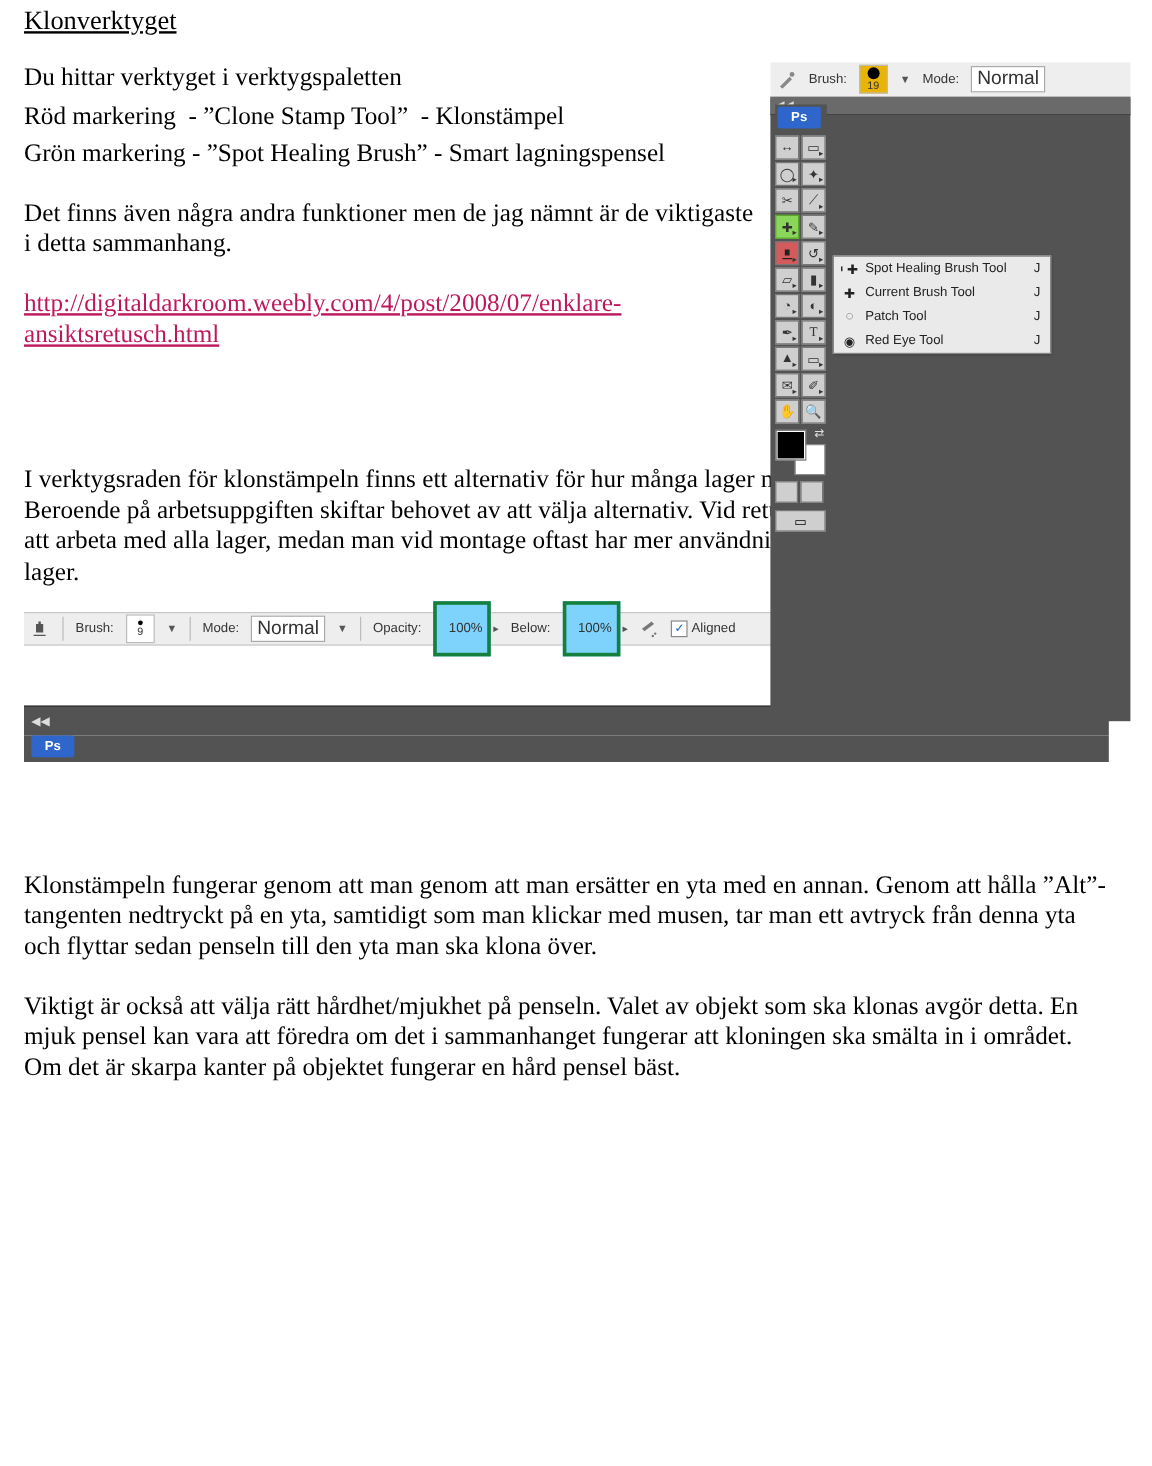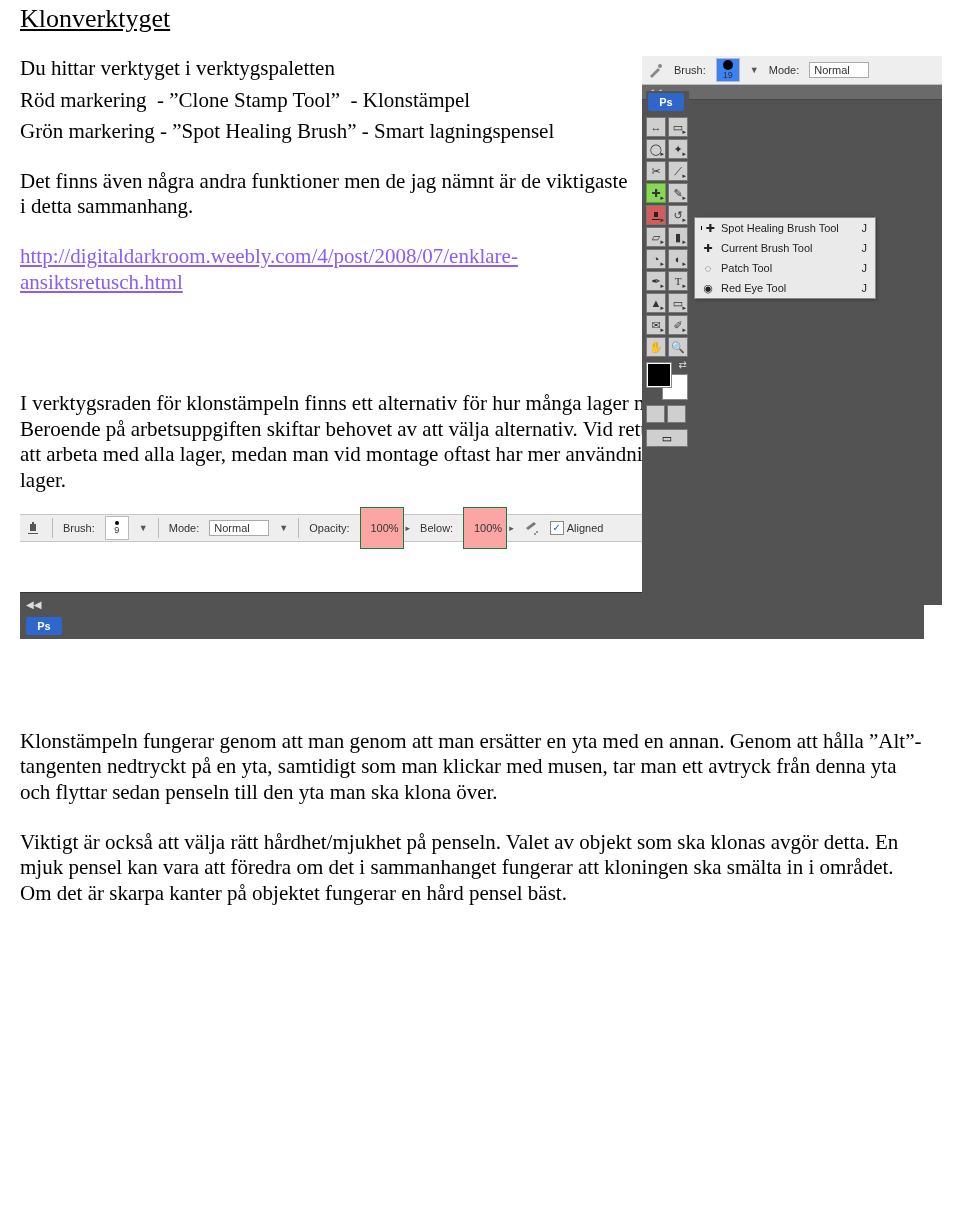--- a/index.html
+++ b/index.html
@@ -1,32 +1,32 @@
 <!DOCTYPE html>
 <html><head>
 <meta charset="utf-8">
 <style>
   body{margin:0;background:#fff;font-family:"Times New Roman",Times,serif;color:#000;}
   .page{width:960px;margin:0 auto;padding:4px 36px 30px 20px;box-sizing:border-box;}
-  h1{font-size:26px;font-weight:400;text-decoration:underline;margin:0 0 4px 0;}
+  h1{font-size:22px;font-weight:400;text-decoration:underline;margin:0 0 4px 0;}
   p{font-size:21px;line-height:1.22;margin:0 0 6px 0;}
   .gap{height:18px;}
   .row{position:relative;}
   .col-text{width:610px;}
-  a,.link{color:#8b5cf6;text-decoration:underline;cursor:pointer;}
+  a,.link{color:#be185d;text-decoration:underline;cursor:pointer;}
 
   
   .fig1{position:absolute;top:0;right:-18px;width:300px;}
   
   .opt1{display:flex;align-items:center;gap:10px;font-family:Tahoma,Arial,sans-serif;font-size:11px;color:#333;background:#eee;border-bottom:1px solid #bbb;height:28px;padding:0 8px 0 6px;}
-  .brush-chip{width:22px;height:22px;border:1px solid #bbb;background:#3b82f6;display:flex;flex-direction:column;align-items:center;justify-content:center;line-height:1;gap:1px;}
+  .brush-chip{width:22px;height:22px;border:1px solid #bbb;background:#eab308;display:flex;flex-direction:column;align-items:center;justify-content:center;line-height:1;gap:1px;}
   .brush-chip .dot{width:10px;height:10px;border-radius:50%;background:#000;}
   .brush-chip .sz{font-size:9px;}
   .chev{font-size:9px;color:#555;}
-  .mode-sel{background:#fff;border:1px solid #aaa;font-size:11px;padding:1px 4px;min-width:50px;}
+  .mode-sel{background:#fff;border:1px solid #aaa;font-size:16px;padding:1px 4px;min-width:50px;}
   
   .tb-area{position:relative;background:#535353;height:520px;}
   .tbx{position:absolute;left:4px;top:6px;width:43px;background:#535353;}
   .ps-badge{width:36px;height:18px;background:#2e66cc;color:#fff;font-family:Arial,sans-serif;font-size:11px;font-weight:bold;display:flex;align-items:center;justify-content:center;border-radius:2px;margin:2px 0 6px 2px;}
   .tgrid{display:grid;grid-template-columns:20px 20px;grid-auto-rows:20px;gap:2px;}
   .tbtn{border:1px solid #777;background:#cfcfcf;display:flex;align-items:center;justify-content:center;font-size:11px;color:#333;position:relative;}
   .tbtn.sel{background:#8ad65b;border-color:#5aa52b;}
   .tbtn.red{background:#d35b5b;}
   .tmark{position:absolute;right:1px;bottom:0;font-size:7px;color:#333;}
   
@@ -49,21 +49,21 @@
 
   
   .fig2{margin-top:20px;font-family:Tahoma,Arial,sans-serif;}
   .opt2{display:flex;align-items:center;gap:10px;background:#eee;border:1px solid #c7c7c7;border-left:none;border-right:none;height:26px;padding:0 4px;font-size:11px;color:#333;}
   .opt2 .stamp-ic{width:18px;height:18px;display:flex;align-items:center;justify-content:center;}
   .sep{width:1px;height:20px;background:#bbb;}
   .chip2{width:22px;height:22px;border:1px solid #bbb;background:#fff;display:flex;flex-direction:column;align-items:center;justify-content:center;gap:1px;}
   .chip2 .d{width:4px;height:4px;border-radius:50%;background:#000;}
   .chip2 .s{font-size:9px;line-height:1;}
   .pct{display:flex;align-items:center;gap:2px;}
-  .pct .box{border:1px solid #15803d;background:#fca5a5;padding:12px 4px;height:16px;line-height:16px;font-size:11px;min-width:34px;text-align:right;}
+  .pct .box{border:3px solid #15803d;background:#7dd3fc;padding:12px 4px;height:16px;line-height:16px;font-size:11px;min-width:34px;text-align:right;}
   .chk{display:flex;align-items:center;gap:3px;}
   .chk .cb{width:12px;height:12px;border:1px solid #888;background:#fff;display:flex;align-items:center;justify-content:center;font-size:10px;color:#1663bd;}
   .samp{display:flex;align-items:center;gap:4px;margin-left:auto;}
   .samp .box{border:1px solid #aaa;background:#fff;padding:0 4px;height:16px;line-height:16px;min-width:90px;}
   
   .dd{margin-left:auto;width:182px;border:1px solid #7a9ec6;font-size:11px;background:#fff;margin-right:20px;}
   .dd-wrap{display:flex;justify-content:flex-end;}
   .dd .it{padding:2px 6px;}
   .dd .it.sel{background:#2f6fd0;color:#fff;}
   

